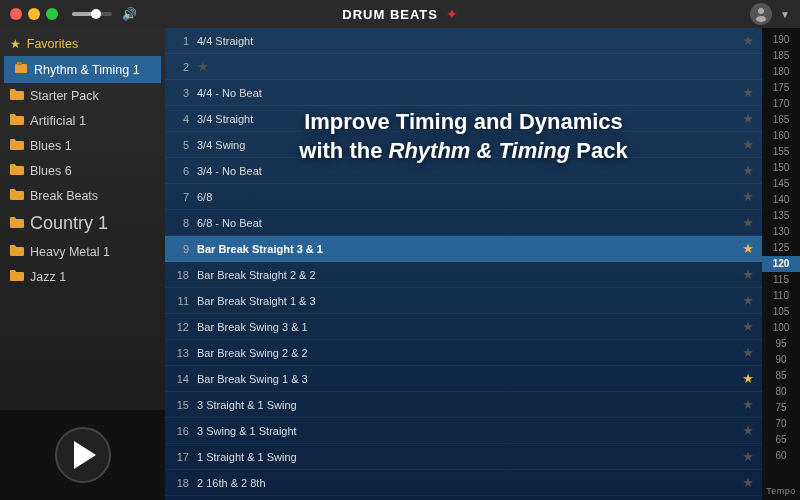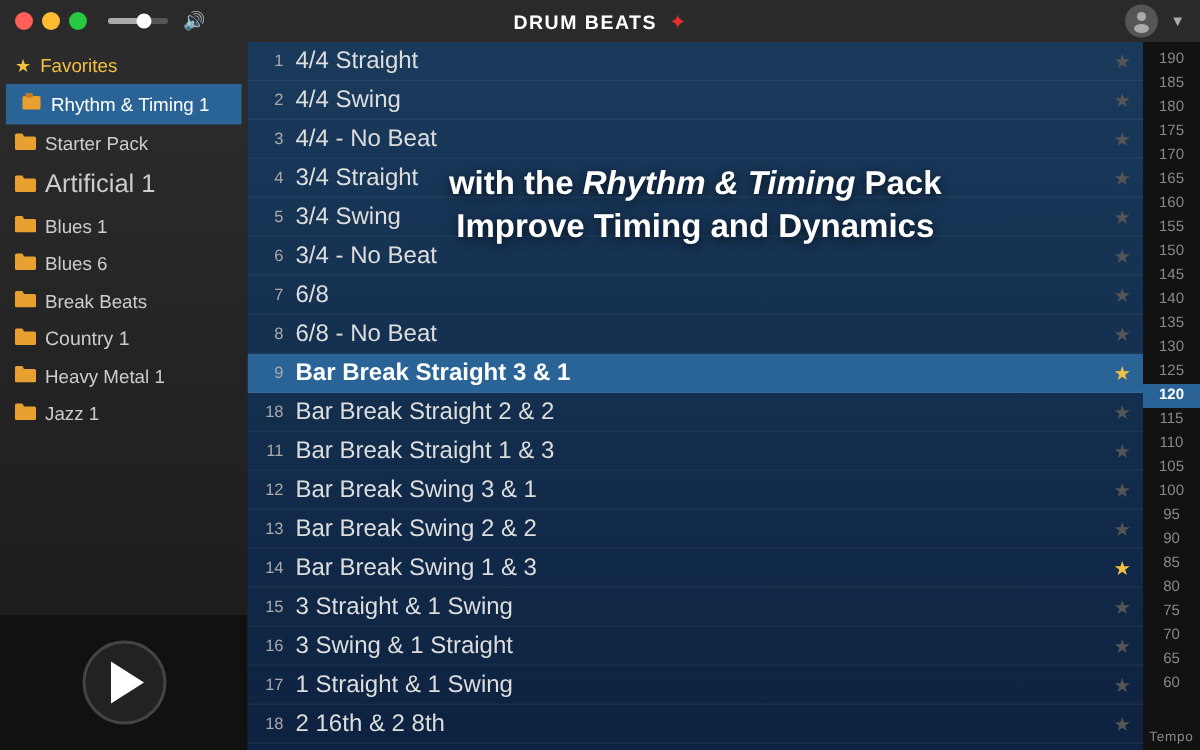--- a/index.html
+++ b/index.html
@@ -200,21 +200,21 @@
       width: 28px;
       color: #aaa;
       font-size: 11px;
       text-align: right;
       padding-right: 8px;
       flex-shrink: 0;
     }
     .track-name {
       flex: 1;
       color: #ddd;
-      font-size: 16px;
+      font-size: 11px;
     }
     .track-row.active .track-name {
       color: #fff;
       font-weight: 600;
     }
     .track-star {
       color: #555;
       font-size: 13px;
       cursor: pointer;
       flex-shrink: 0;
@@ -309,21 +309,21 @@
         <div class="sidebar-item">
           <span class="sidebar-icon"><svg width="14" height="12" viewBox="0 0 14 12">
               <path d="M0,3 L0,11 Q0,12 1,12 L13,12 Q14,12 14,11 L14,4 Q14,3 13,3 L6,3 L5,1 L1,1 Q0,1 0,2 Z" fill="#e8a030"></path>
             </svg></span>
           <span style="font-size: 12.5px;">Starter Pack</span>
         </div>
         <div class="sidebar-item">
           <span class="sidebar-icon"><svg width="14" height="12" viewBox="0 0 14 12">
               <path d="M0,3 L0,11 Q0,12 1,12 L13,12 Q14,12 14,11 L14,4 Q14,3 13,3 L6,3 L5,1 L1,1 Q0,1 0,2 Z" fill="#e8a030"></path>
             </svg></span>
-          <span style="font-size: 17px; text-align: right;">Artificial 1</span>
+          <span style="font-size: 13px; text-align: right;">Artificial 1</span>
         </div>
         <div class="sidebar-item">
           <span class="sidebar-icon"><svg width="14" height="12" viewBox="0 0 14 12">
               <path d="M0,3 L0,11 Q0,12 1,12 L13,12 Q14,12 14,11 L14,4 Q14,3 13,3 L6,3 L5,1 L1,1 Q0,1 0,2 Z" fill="#e8a030"></path>
             </svg></span>
           <span style="font-size: 12.5px;">Blues 1</span>
         </div>
         <div class="sidebar-item">
           <span class="sidebar-icon"><svg width="14" height="12" viewBox="0 0 14 12">
               <path d="M0,3 L0,11 Q0,12 1,12 L13,12 Q14,12 14,11 L14,4 Q14,3 13,3 L6,3 L5,1 L1,1 Q0,1 0,2 Z" fill="#e8a030"></path>
@@ -333,21 +333,21 @@
         <div class="sidebar-item">
           <span class="sidebar-icon"><svg width="14" height="12" viewBox="0 0 14 12">
               <path d="M0,3 L0,11 Q0,12 1,12 L13,12 Q14,12 14,11 L14,4 Q14,3 13,3 L6,3 L5,1 L1,1 Q0,1 0,2 Z" fill="#e8a030"></path>
             </svg></span>
           <span style="font-size: 12.5px; text-align: right;">Break Beats</span>
         </div>
         <div class="sidebar-item">
           <span class="sidebar-icon"><svg width="14" height="12" viewBox="0 0 14 12">
               <path d="M0,3 L0,11 Q0,12 1,12 L13,12 Q14,12 14,11 L14,4 Q14,3 13,3 L6,3 L5,1 L1,1 Q0,1 0,2 Z" fill="#e8a030"></path>
             </svg></span>
-          <span style="font-size: 13px; text-align: center;">Country 1</span>
+          <span style="font-size: 18px; text-align: center;">Country 1</span>
         </div>
         <div class="sidebar-item">
           <span class="sidebar-icon"><svg width="14" height="12" viewBox="0 0 14 12">
               <path d="M0,3 L0,11 Q0,12 1,12 L13,12 Q14,12 14,11 L14,4 Q14,3 13,3 L6,3 L5,1 L1,1 Q0,1 0,2 Z" fill="#e8a030"></path>
             </svg></span>
           <span style="font-size: 12.5px;">Heavy Metal 1</span>
         </div>
         <div class="sidebar-item">
           <span class="sidebar-icon"><svg width="14" height="12" viewBox="0 0 14 12">
               <path d="M0,3 L0,11 Q0,12 1,12 L13,12 Q14,12 14,11 L14,4 Q14,3 13,3 L6,3 L5,1 L1,1 Q0,1 0,2 Z" fill="#e8a030"></path>
@@ -357,34 +357,33 @@
       </div>
     <div class="sidebar-player">
       <div class="play-button">
         <div class="play-triangle"></div>
       </div>
     </div>
   </div>
 
   <div class="track-area">
     <div class="promo-overlay">
+      <div class="promo-text">Improve Timing and Dynamics</div>
       <div class="promo-text">
         <span>with the </span><span class="promo-italic">Rhythm &amp; Timing</span><span> Pack</span>
       </div>
-      <div class="promo-text">Improve Timing and Dynamics</div>
     </div>
     <div class="track-list" id="track-list">
         <div class="track-row">
           <span class="track-num">1</span>
           <span class="track-name">4/4 Straight</span>
           <span class="track-star">★</span>
         </div>
         <div class="track-row">
           <span class="track-num">2</span>
-          <span class="track-name">4/4 Swing</span>
           <span class="track-star">★</span>
         </div>
         <div class="track-row">
           <span class="track-num">3</span>
           <span class="track-name">4/4 - No Beat</span>
           <span class="track-star">★</span>
         </div>
         <div class="track-row">
           <span class="track-num">4</span>
           <span class="track-name">3/4 Straight</span>

